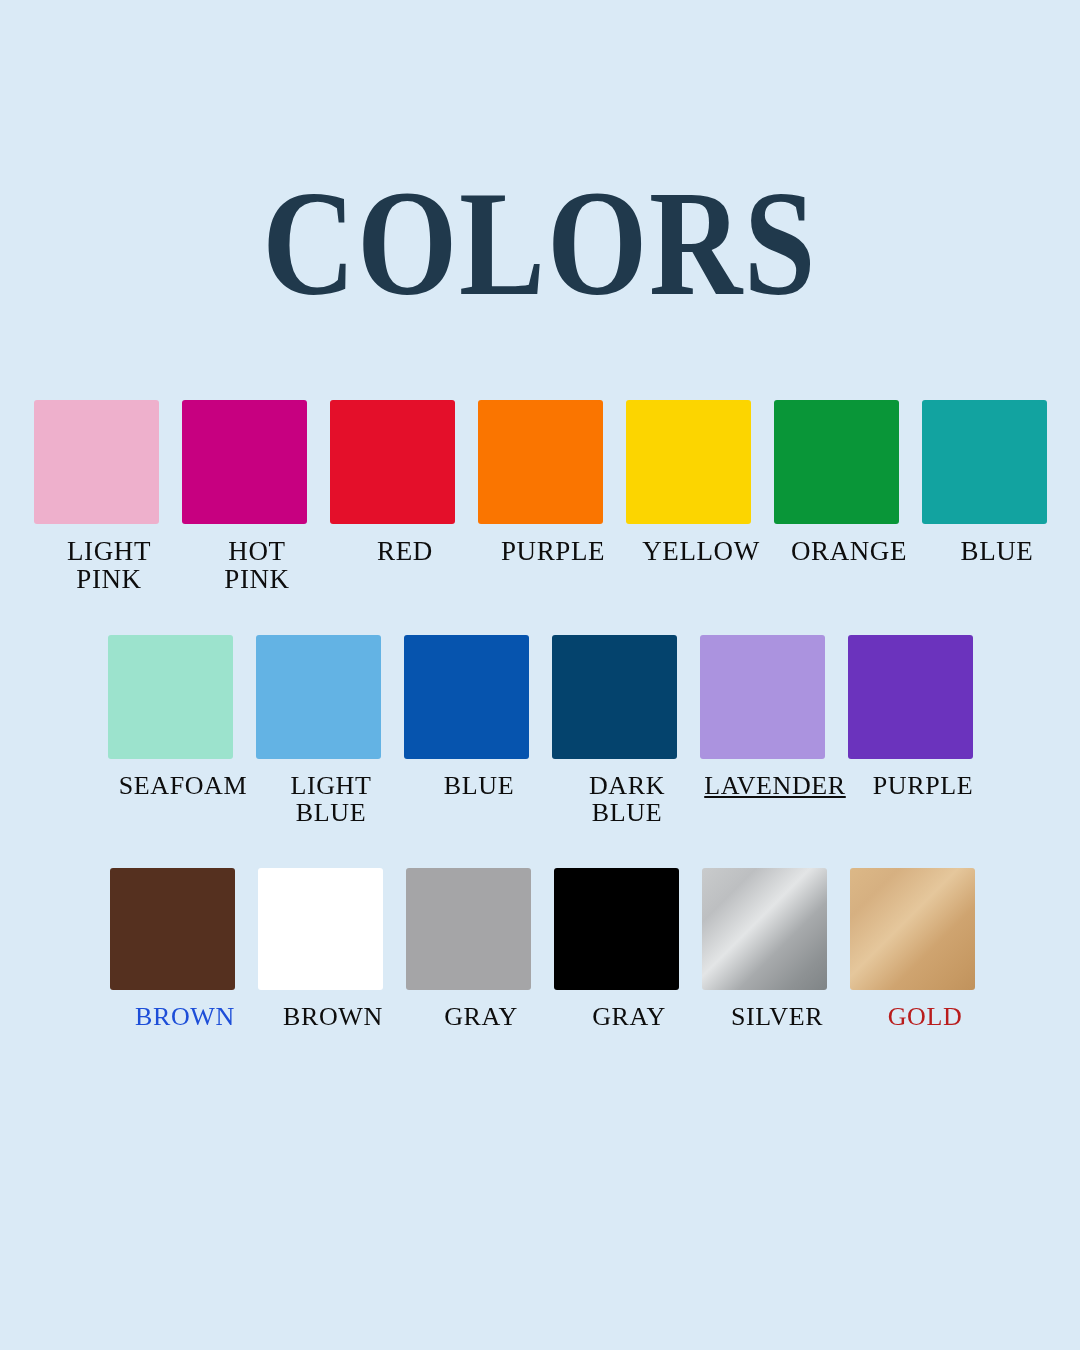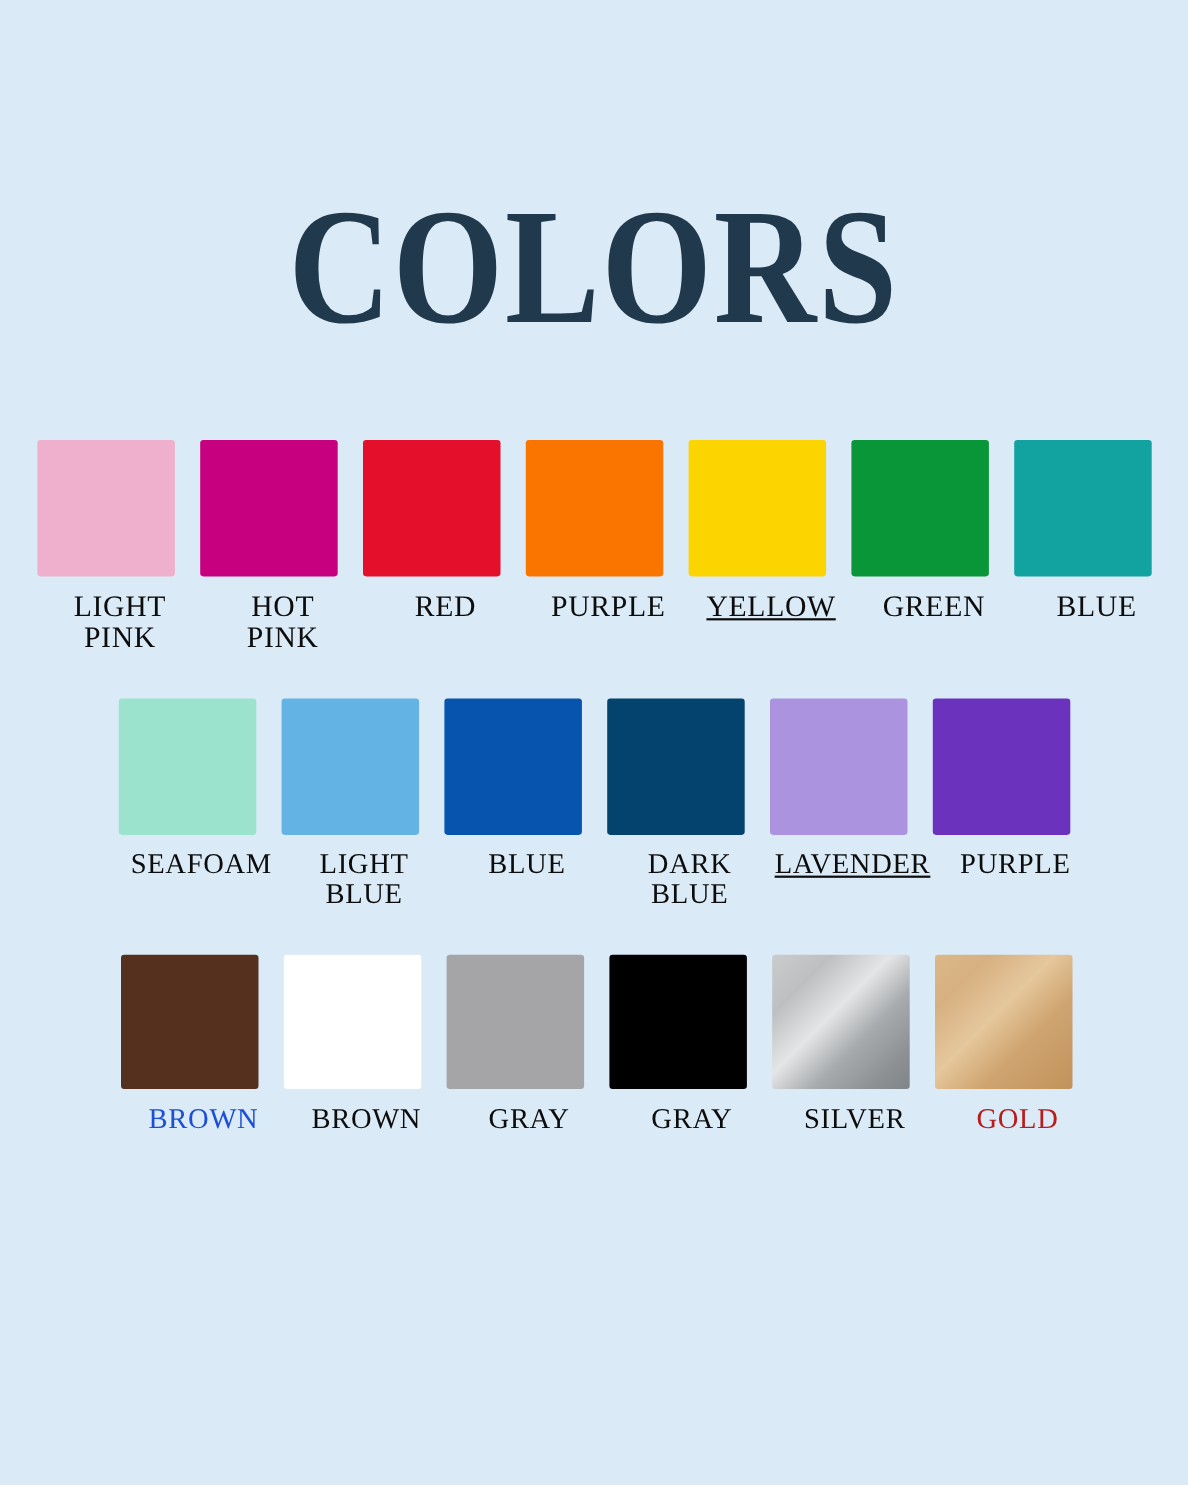--- a/index.html
+++ b/index.html
@@ -113,25 +113,25 @@
       <div class="swatch-cell">
         <div class="swatch" style="background: rgb(228, 15, 42);"></div>
         <div class="swatch-label" style="color: rgb(13, 13, 13);">RED</div>
       </div>
       <div class="swatch-cell">
         <div class="swatch" style="background: rgb(250, 117, 0);"></div>
         <div class="swatch-label" style="color: rgb(13, 13, 13);">PURPLE</div>
       </div>
       <div class="swatch-cell">
         <div class="swatch" style="background: rgb(252, 213, 0);"></div>
-        <div class="swatch-label" style="color: rgb(13, 13, 13); text-decoration: underline;">YELLOW</div>
+        <div class="swatch-label" style="color: rgb(13, 13, 13);">YELLOW</div>
       </div>
       <div class="swatch-cell">
         <div class="swatch" style="background: rgb(9, 150, 56);"></div>
-        <div class="swatch-label" style="color: rgb(13, 13, 13);">GREEN</div>
+        <div class="swatch-label" style="color: rgb(13, 13, 13);">ORANGE</div>
       </div>
       <div class="swatch-cell">
         <div class="swatch" style="background: rgb(18, 163, 160);"></div>
         <div class="swatch-label" style="color: rgb(13, 13, 13);">BLUE</div>
       </div>
     </div>
   <div class="row" id="row-2">
       <div class="swatch-cell">
         <div class="swatch" style="background: rgb(156, 227, 205);"></div>
         <div class="swatch-label" style="color: rgb(13, 13, 13);">SEAFOAM</div>

